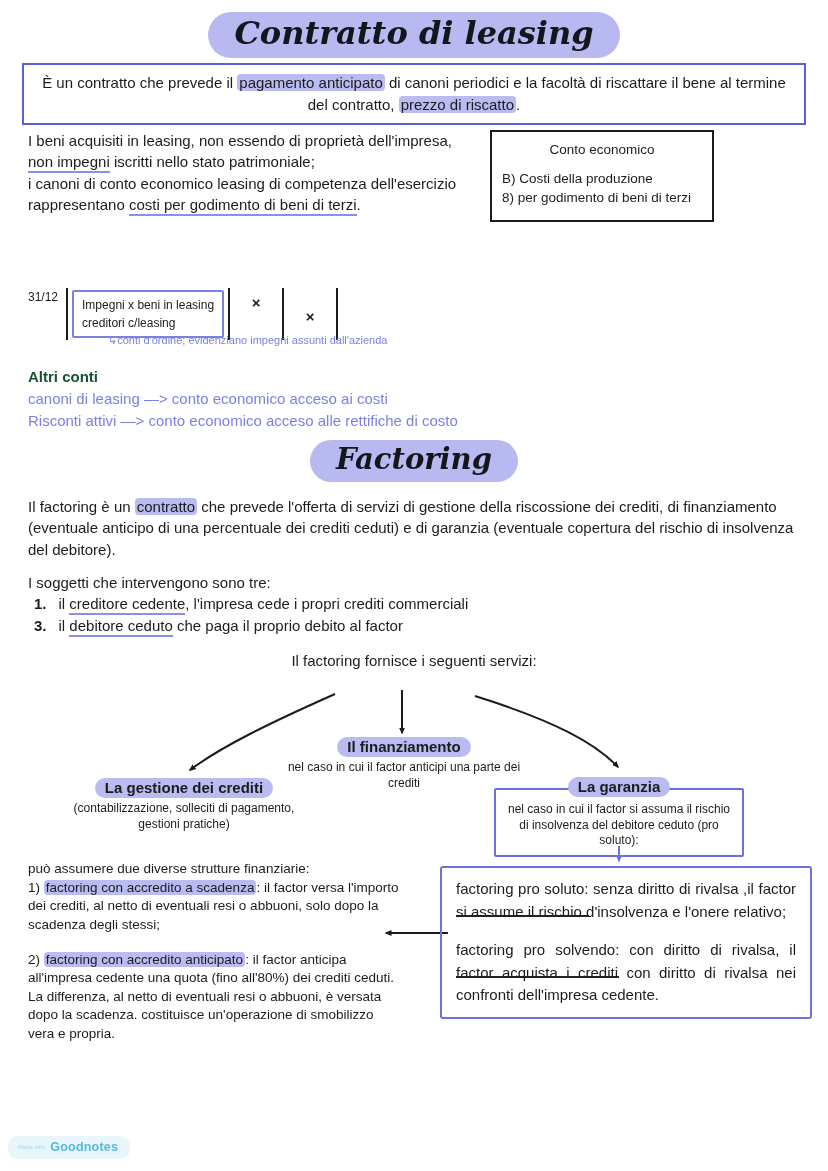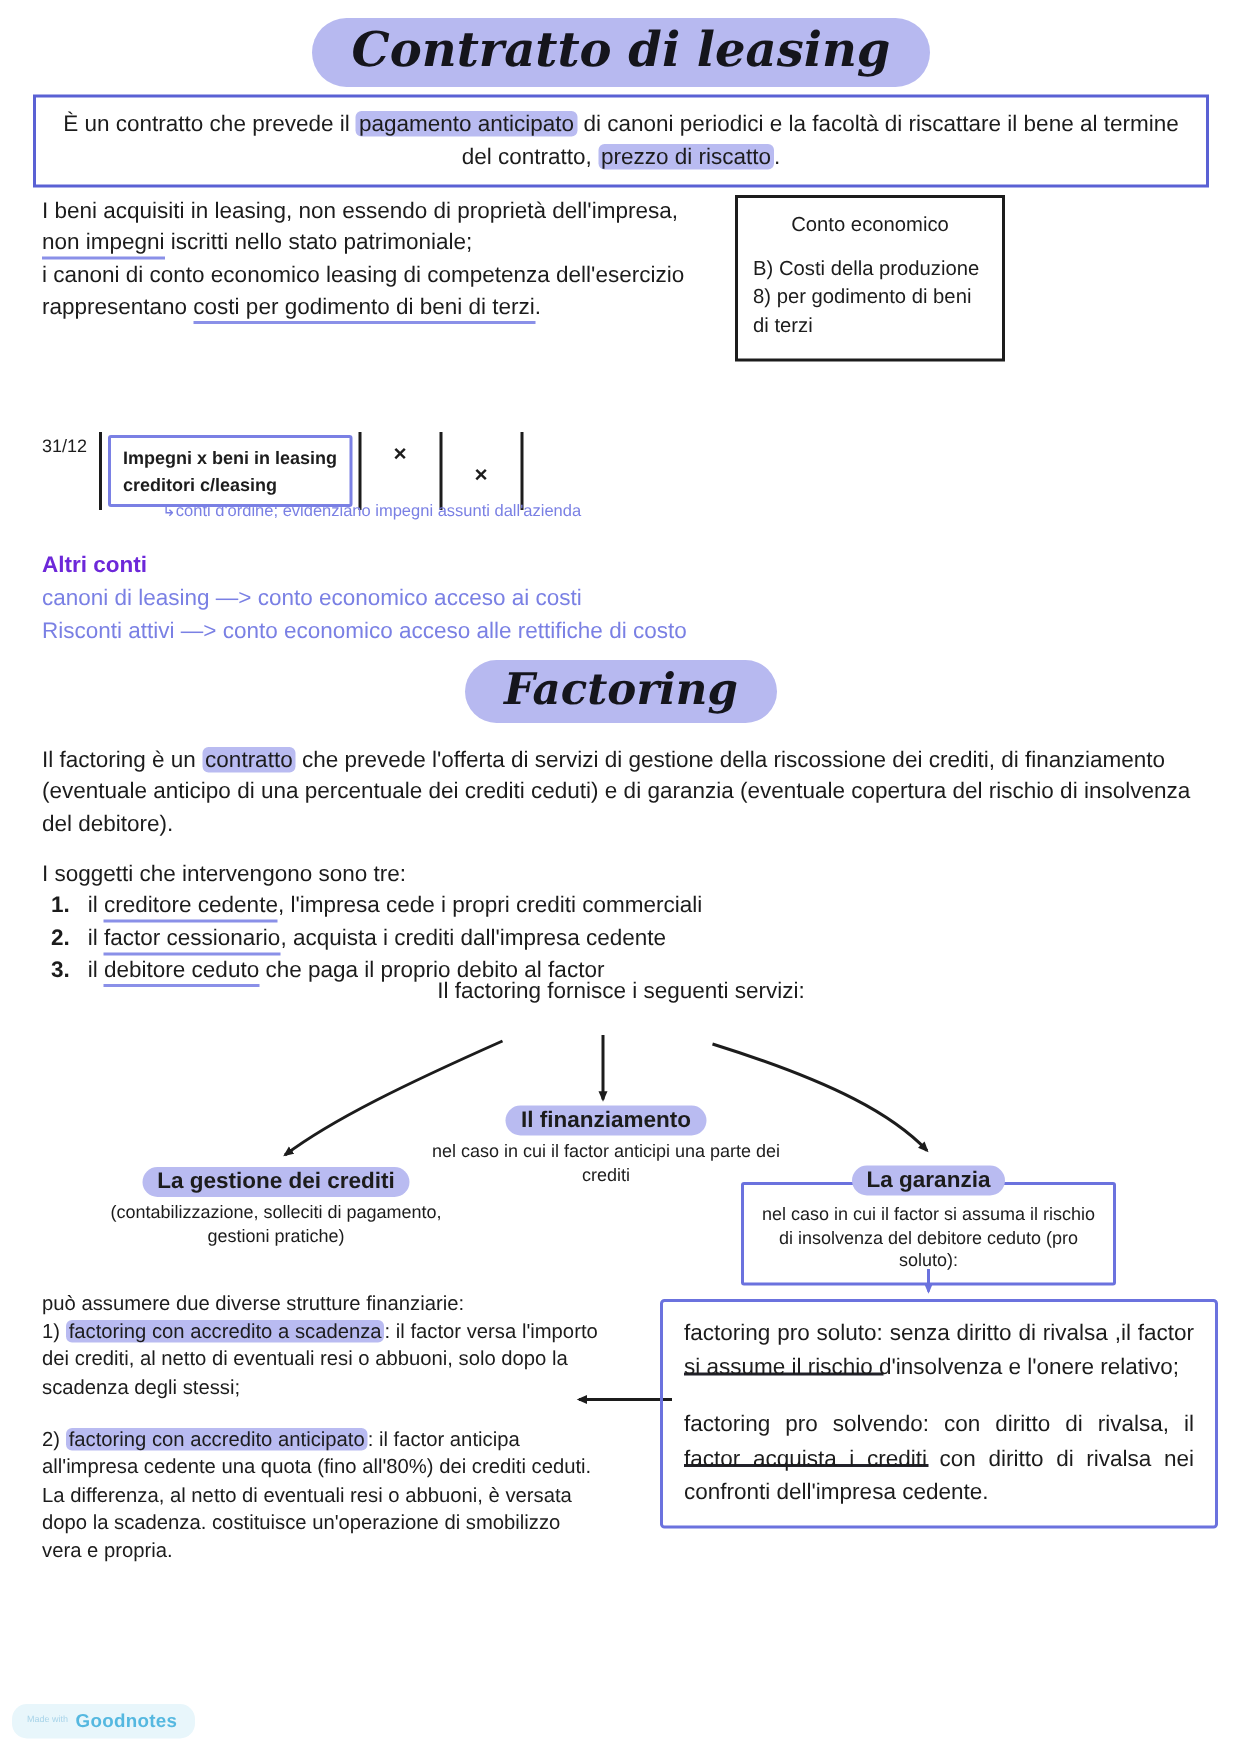--- a/index.html
+++ b/index.html
@@ -25,40 +25,40 @@
   .u-k { border-bottom:2px solid #22222a; padding-bottom:18px; }
 
   .def-box {
     left:22px; top:63px; width:784px; border:2px solid #5a61d4;
     padding:7px 14px; text-align:center; font-size:15px; line-height:1.45;
   }
 
   .para { font-size:15px; line-height:1.42; }
 
   .ce-box {
-    left:490px; top:130px; width:180px; border:2px solid #1c1c1c;
+    left:490px; top:130px; width:224px; border:2px solid #1c1c1c;
     padding:9px 10px 12px 10px; font-size:13.5px; line-height:1.4;
   }
   .ce-box .ce-title { text-align:center; margin-bottom:10px; }
 
   
   .journal { left:28px; top:288px; display:flex; align-items:flex-start; }
   .j-date { font-size:12px; font-weight:normal; margin-top:2px; margin-right:8px; }
   .j-line { width:2px; height:52px; background:#1c1c1c; }
   .j-accounts {
     border:2px solid #7a80e4; border-radius:2px; margin:2px 4px 0 4px;
-    padding:4px 8px; font-size:12px; font-weight:bold; line-height:1.5;
+    padding:4px 8px; font-size:12px; font-weight:normal; line-height:1.5;
   }
   .j-col { width:52px; text-align:center; font-size:15px; font-weight:bold; }
   .j-x1 { padding-top:6px; }
   .j-x2 { padding-top:20px; }
   .j-note { left:108px; top:334px; color:#7a80e4; font-size:11px; }
 
   .altri { left:28px; top:366px; font-size:15px; line-height:1.45; }
-  .altri .black { color:#6d28d9; font-weight:bold; }
+  .altri .black { color:#14532d; font-weight:bold; }
   .altri .purple { color:#7a80e4; }
 
   .center-line { width:100%; text-align:center; font-size:15px; }
 
   
   .node-label {
     background:#b9bbf1; border-radius:10px; padding:1px 10px 2px 10px;
     font-size:15px; font-weight:bold; display:inline-block;
   }
   .node-desc { font-size:12px; line-height:1.3; margin-top:3px; }
@@ -139,23 +139,20 @@
   </div>
 
   <div class="abs para" style="left:28px; top:496px; width:776px;">
     <span>Il factoring è un </span><span class="hl">contratto</span><span> che prevede l'offerta di servizi di gestione della riscossione dei crediti, di finanziamento (eventuale anticipo di una percentuale dei crediti ceduti) e di garanzia (eventuale copertura del rischio di insolvenza del debitore).</span>
   </div>
 
   <div class="abs para" style="left:28px; top:572px; width:600px;">
     <div>I soggetti che intervengono sono tre:</div>
     <div style="padding-left:6px;">
       <span style="font-weight:bold; margin-right:12px;">1.</span><span>il </span><span class="u-b">creditore cedente</span><span>, l'impresa cede i propri crediti commerciali</span>
-    </div>
-    <div style="padding-left:6px;">
-      <span style="font-weight:bold; margin-right:12px;">2.</span><span>il </span><span class="u-b">factor cessionario</span><span>, acquista i crediti dall'impresa cedente</span>
     </div>
     <div style="padding-left:6px;">
       <span style="font-weight:bold; margin-right:12px;">3.</span><span>il </span><span class="u-b">debitore ceduto</span><span> che paga il proprio debito al factor</span>
     </div>
   </div>
 
   <div class="abs center-line" style="top:652px;">Il factoring fornisce i seguenti servizi:</div>
 
   <svg class="overlay" width="828" height="1171" viewBox="0 0 828 1171">
     <defs>

